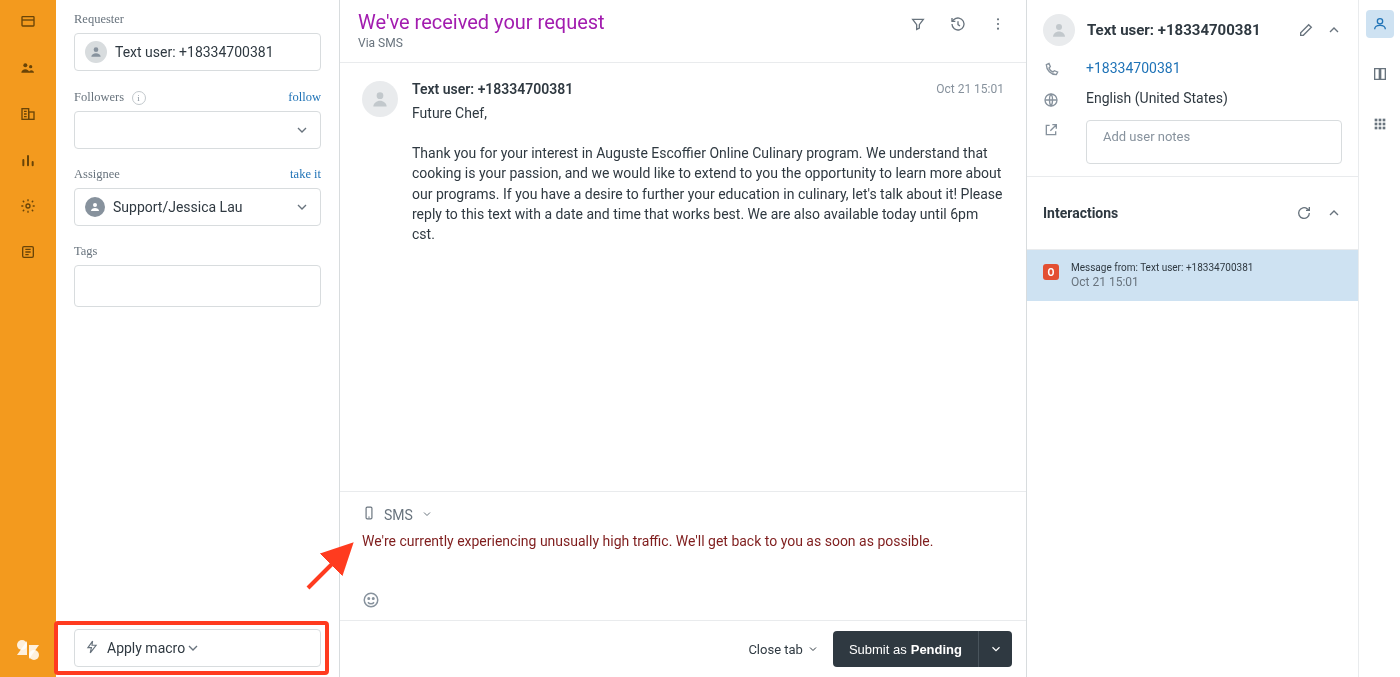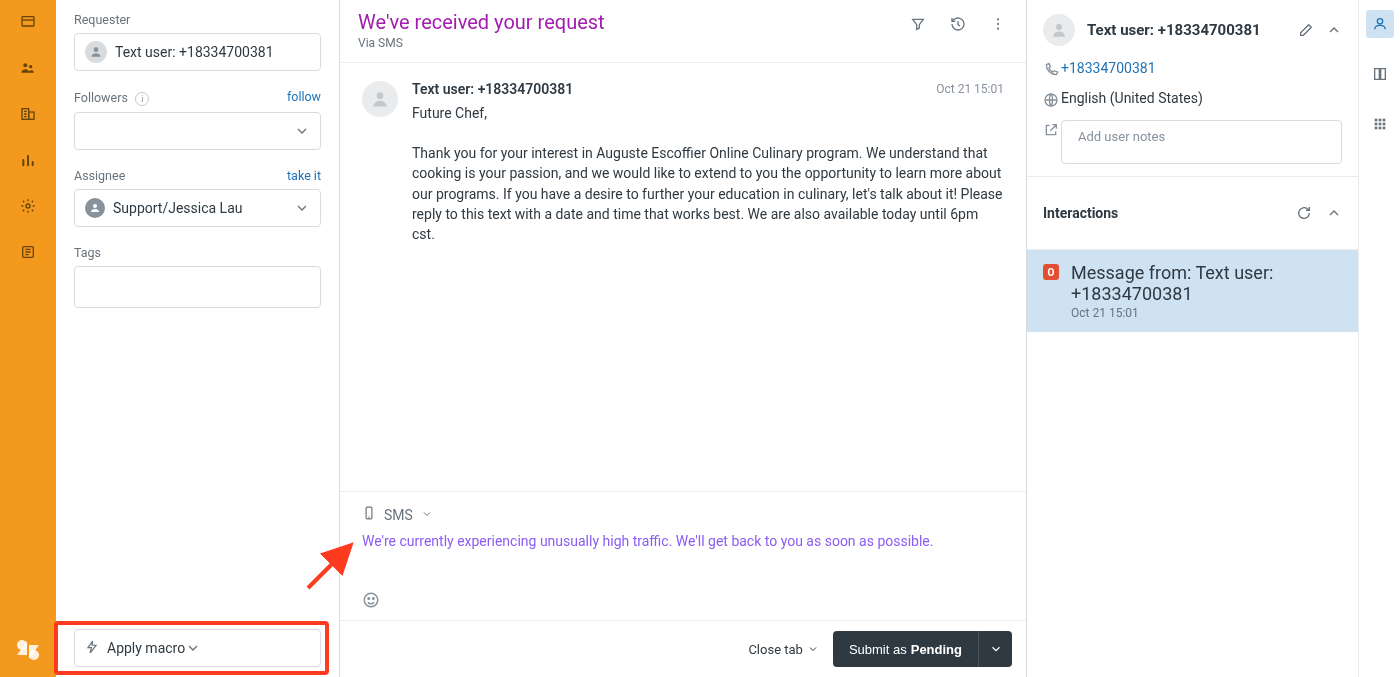--- a/index.html
+++ b/index.html
@@ -9,21 +9,21 @@
   
   .rail { width:56px; background:#f39a1e; display:flex; flex-direction:column; align-items:center; padding-top:10px; gap:22px; }
   .rail-item { width:24px; height:24px; display:flex; align-items:center; justify-content:center; color:#5b3b05; opacity:.9; }
   .rail-spacer { flex:1; }
   .rail-bottom { padding-bottom:14px; display:flex; justify-content:center; }
   .zendesk-logo svg { width:26px; height:26px; display:block; }
 
   
   .props { width:284px; border-right:1px solid #d8dcde; padding:12px 18px 0 18px; display:flex; flex-direction:column; }
   .prop-group { margin-bottom:18px; }
-  .prop-label-row { display:flex; justify-content:space-between; align-items:flex-start; margin-bottom:6px; }
+  .prop-label-row { display:flex; justify-content:space-between; align-items:flex-end; margin-bottom:6px;font-family:Liberation Serif, serif; }
   .prop-label { font-size:12.5px; color:#68737d; }
   .link { color:#1f73b7; font-size:12.5px; cursor:pointer; }
   .info-icon { display:inline-flex; align-items:center; justify-content:center; width:14px; height:14px; border:1px solid #c2c8cc; border-radius:50%; font-size:9px; color:#87929d; margin-left:4px; }
 
   .field { border:1px solid #d8dcde; border-radius:4px; background:#fff; display:flex; align-items:center; height:38px; padding:0 10px; color:#2f3941; }
   .field .chev { margin-left:auto; }
   .avatar-sm { width:22px; height:22px; border-radius:50%; background:#d8dcde; margin-right:8px; display:flex; align-items:center; justify-content:center; }
   .avatar-sm svg { width:14px; height:14px; fill:#87929d; }
   .assignee-icon { width:20px; height:20px; border-radius:50%; background:#87929d; color:#fff; display:flex; align-items:center; justify-content:center; margin-right:8px; font-size:11px; }
 
@@ -51,48 +51,48 @@
   .msg-avatar svg { width:20px; height:20px; fill:#c2c8cc; }
   .msg-body { flex:1; }
   .msg-head { display:flex; justify-content:space-between; align-items:center; }
   .msg-author { font-weight:600; font-size:14px; }
   .msg-time { font-size:12px; color:#87929d; }
   .msg-greet { margin-top:8px; }
   .msg-text { margin-top:22px; line-height:1.45; }
 
   .composer { border-top:1px solid #e9ebed; padding:14px 22px 8px 22px; }
   .comp-chan { display:flex; align-items:center; gap:8px; color:#68737d; margin-bottom:10px; }
-  .comp-text { color:#8b5cf6; min-height:48px; }
+  .comp-text { color:#7f1d1d; min-height:48px; }
   .comp-tools { margin-top:10px; color:#87929d; }
 
   .footer { border-top:1px solid #e9ebed; display:flex; align-items:center; justify-content:flex-end; padding:10px 14px; gap:14px; }
   .close-tab { font-size:13px; color:#2f3941; display:flex; align-items:center; gap:4px; cursor:pointer; }
   .submit-wrap { display:flex; }
   .submit-btn { background:#2f3941; color:#fff; border:none; height:36px; padding:0 16px; border-radius:4px 0 0 4px; font-size:13px; display:flex; align-items:center; gap:4px; cursor:pointer; }
   .submit-btn b { font-weight:600; }
   .submit-chev { background:#2f3941; color:#fff; border:none; border-left:1px solid #49545c; height:36px; width:34px; border-radius:0 4px 4px 0; display:flex; align-items:center; justify-content:center; cursor:pointer; }
 
   
   .context { width:332px; border-left:1px solid #d8dcde; display:flex; flex-direction:column; }
   .ctx-head { display:flex; align-items:center; gap:12px; padding:14px 16px; }
   .ctx-avatar { width:32px; height:32px; border-radius:50%; background:#e9ebed; display:flex; align-items:center; justify-content:center; }
   .ctx-avatar svg { width:18px; height:18px; fill:#c2c8cc; }
   .ctx-name { font-weight:700; font-size:15px; flex:1; }
   .ctx-ico { color:#68737d; cursor:pointer; }
   .ctx-rows { padding:0 16px 12px 16px; display:flex; flex-direction:column; gap:10px; }
-  .ctx-row { display:flex; align-items:flex-start; gap:0; }
+  .ctx-row { display:flex; align-items:flex-start; gap:25px; }
   .ctx-row .lead { width:18px; height:18px; color:#87929d; margin-top:2px; flex-shrink:0; }
   .notes { border:1px solid #d8dcde; border-radius:4px; flex:1; min-height:44px; padding:8px 16px; color:#87929d; resize:none; font-family:inherit; font-size:13px; position:relative; }
 
   .section-head { display:flex; align-items:center; justify-content:space-between; padding:28px 16px; font-weight:700; border-top:1px solid #e9ebed; border-bottom:1px solid #e9ebed; }
   .section-actions { display:flex; gap:14px; color:#68737d; }
 
   .inter-item { background:#cee2f2; padding:12px 16px; display:flex; gap:12px; }
   .status-badge { width:16px; height:16px; background:#e34f32; color:#fff; border-radius:3px; display:flex; align-items:center; justify-content:center; font-size:10px; font-weight:700; flex-shrink:0; margin-top:2px; }
-  .inter-title { font-size:18px; color:#2f3941; }
+  .inter-title { font-size:10px; color:#2f3941; }
   .inter-time { font-size:12px; color:#68737d; margin-top:2px; }
 
   
   .apps-rail { width:42px; border-left:1px solid #e9ebed; display:flex; flex-direction:column; align-items:center; padding-top:10px; gap:22px; }
   .apps-item { width:28px; height:28px; border-radius:4px; display:flex; align-items:center; justify-content:center; color:#68737d; cursor:pointer; }
   .apps-item.active { background:#cee2f2; color:#1f73b7; }
 
   .chev svg, .icon-btn svg, .ctx-ico svg, .lead svg, .section-actions svg, .rail-item svg, .apps-item svg { width:16px; height:16px; display:block; }
 </style>
 </head>

